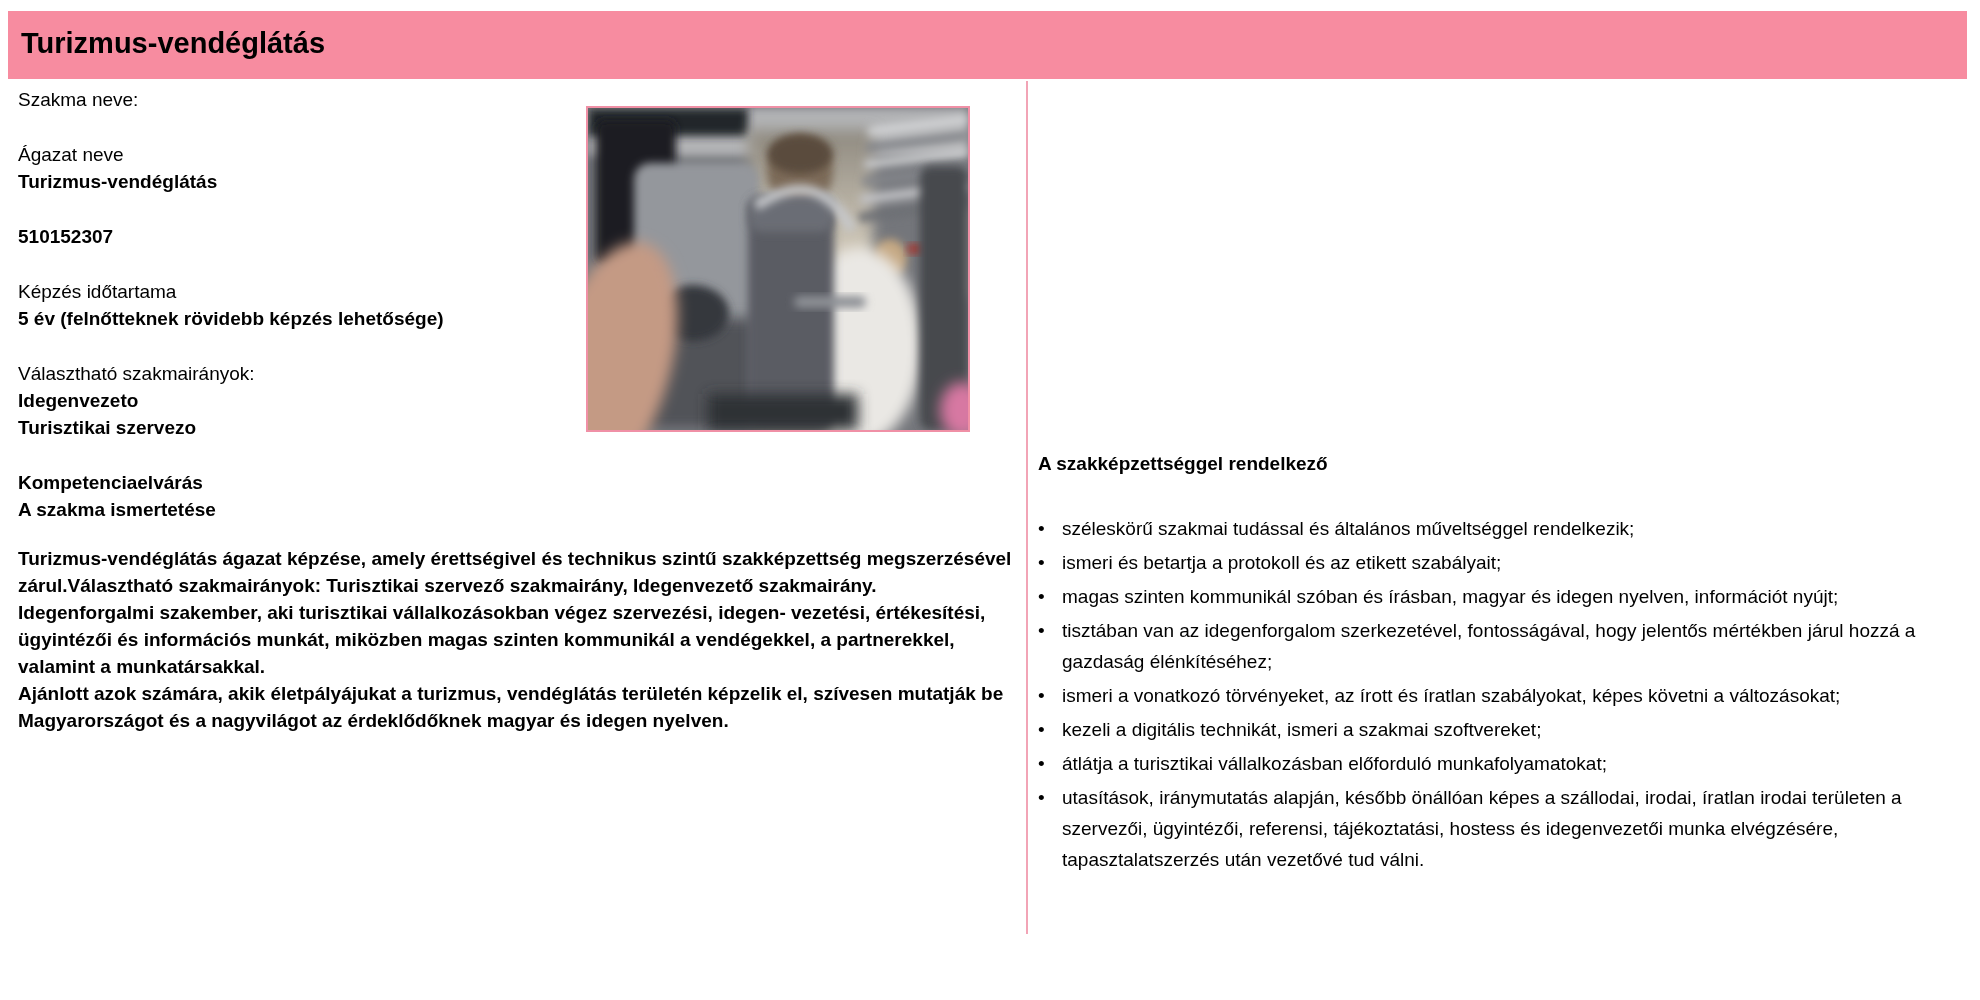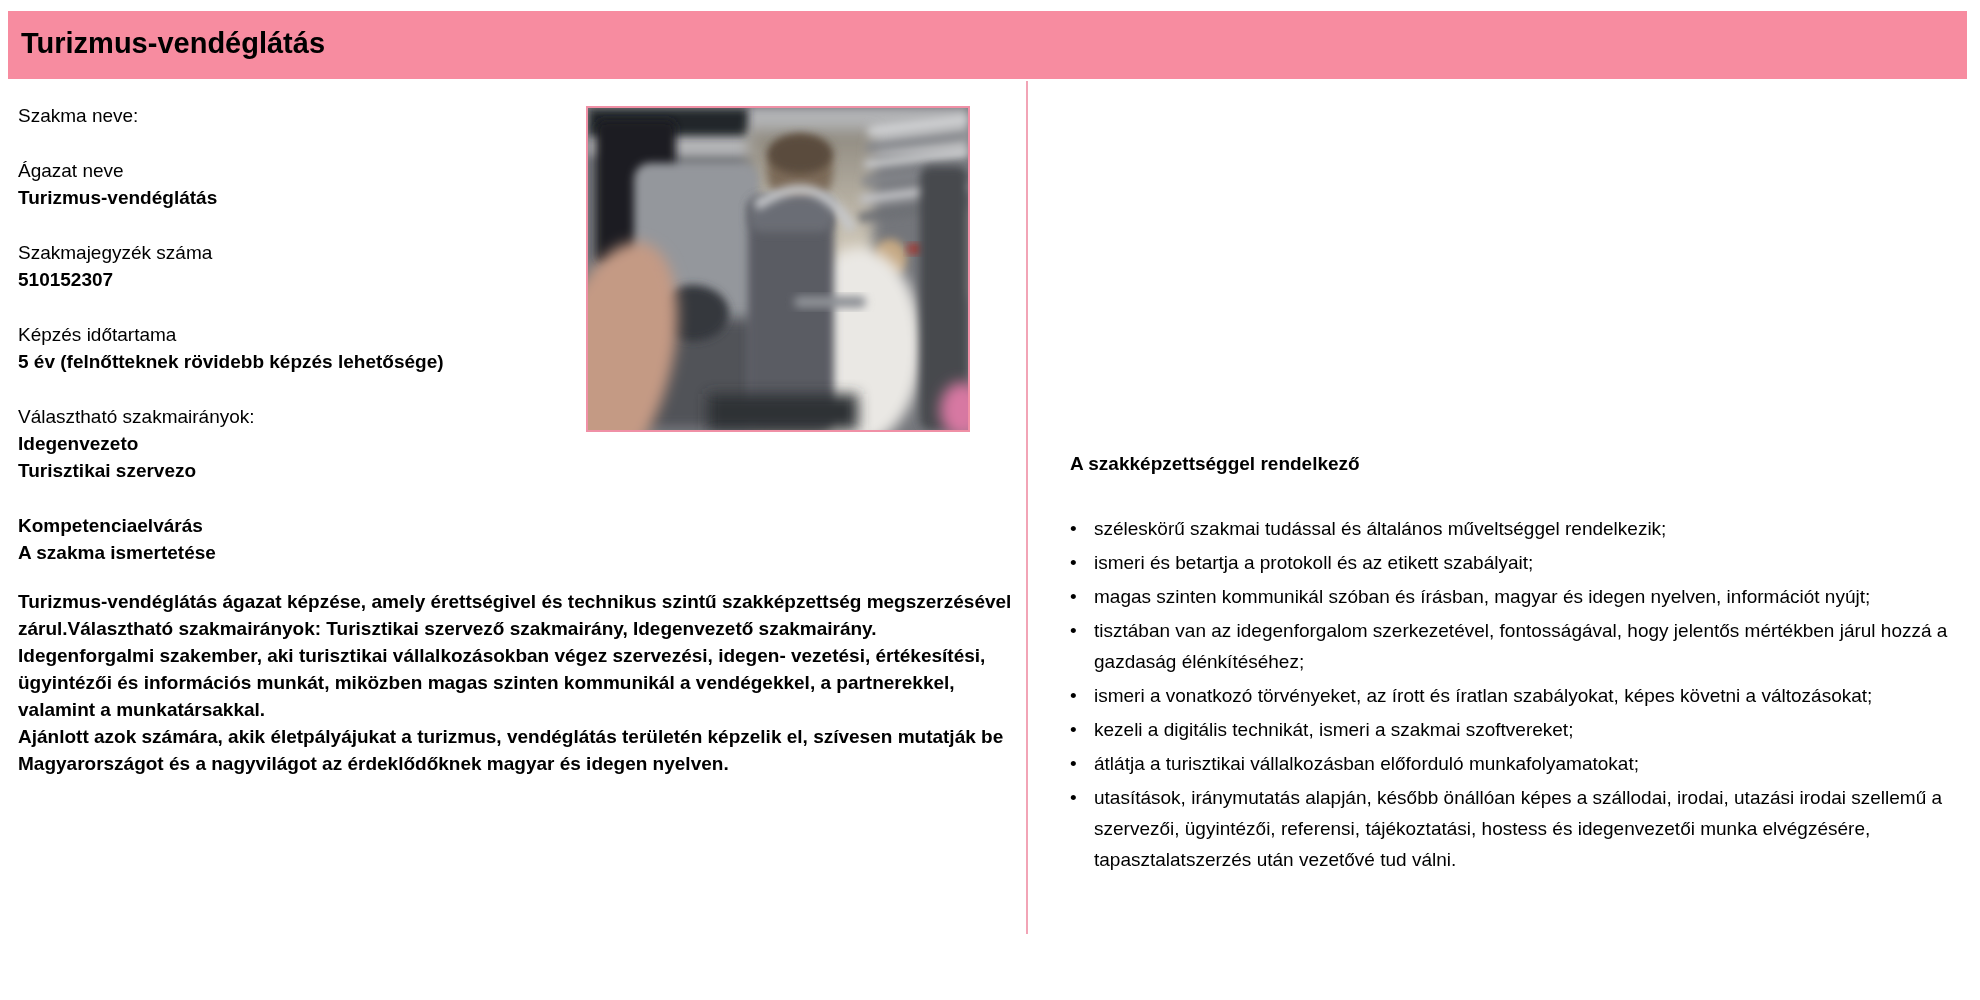--- a/index.html
+++ b/index.html
@@ -31,21 +31,21 @@
 
   
   .divider{
     position:absolute;left:1026px;top:81px;
     width:2px;height:853px;
     background:var(--divider-color);
   }
 
   
   .left-col{
-    position:absolute;left:18px;top:102px;width:1005px;
+    position:absolute;left:18px;top:86px;width:1005px;
     font-size:19px;line-height:27px;
   }
   .field{margin-bottom:28px;}
   .field-value{font-weight:700;white-space:pre-line;}
   .section-heading{font-size:19px;font-weight:700;margin:0;}
   .kompetencia{margin-top:17px;}
   .section-text{margin:0;white-space:pre-line;}
   .ismertetes .section-heading{}
   .ismertetes .section-text{margin-top:22px;font-weight:bold;}
 
@@ -53,21 +53,21 @@
   .photo-frame{
     position:absolute;left:586px;top:106px;
     width:380px;height:322px;
     border:2px solid var(--photo-border);
     margin:0;overflow:hidden;background:#74767b;
   }
   .photo-frame svg{display:block;}
 
   
   .right-col{
-    position:absolute;left:1070px;top:448px;width:880px;
+    position:absolute;left:1038px;top:448px;width:880px;
     font-size:19px;line-height:31px;
   }
   .right-heading{font-size:19px;font-weight:700;margin:0 0 34px 0;}
   .bullets{list-style:none;margin:0;padding:0;}
   .bullet-item{display:flex;margin-bottom:3px;}
   .bullet-dot{flex:0 0 24px;width:24px;}
   .bullet-text{flex:1;}
 </style>
 </head>
 <body>
@@ -84,21 +84,20 @@
 
     <div class="fields">
         <div class="field">
         <div class="field-label">Szakma neve:</div>
       </div>
         <div class="field">
         <div class="field-label">Ágazat neve</div>
         <div class="field-value">Turizmus-vendéglátás</div>
       </div>
         <div class="field">
-        <div class="field-label">Szakmajegyzék száma</div>
         <div class="field-value">510152307</div>
       </div>
         <div class="field">
         <div class="field-label">Képzés időtartama</div>
         <div class="field-value">5 év (felnőtteknek rövidebb képzés lehetősége)</div>
       </div>
         <div class="field">
         <div class="field-label">Választható szakmairányok:</div>
         <div class="field-value">Idegenvezeto
 Turisztikai szervezo</div>
@@ -211,18 +210,18 @@
         <li class="bullet-item">
         <span class="bullet-dot">•</span>
         <span class="bullet-text">kezeli a digitális technikát, ismeri a szakmai szoftvereket;</span>
       </li>
         <li class="bullet-item">
         <span class="bullet-dot">•</span>
         <span class="bullet-text">átlátja a turisztikai vállalkozásban előforduló munkafolyamatokat;</span>
       </li>
         <li class="bullet-item">
         <span class="bullet-dot">•</span>
-        <span class="bullet-text">utasítások, iránymutatás alapján, később önállóan képes a szállodai, irodai, utazási irodai szellemű a szervezői, ügyintézői, referensi, tájékoztatási, hostess és idegenvezetői munka elvégzésére, tapasztalatszerzés után vezetővé tud válni.</span>
+        <span class="bullet-text">utasítások, iránymutatás alapján, később önállóan képes a szállodai, irodai, íratlan irodai területen a szervezői, ügyintézői, referensi, tájékoztatási, hostess és idegenvezetői munka elvégzésére, tapasztalatszerzés után vezetővé tud válni.</span>
       </li>
       </ul>
   </section>
 
 </div>
 
 </body></html>

